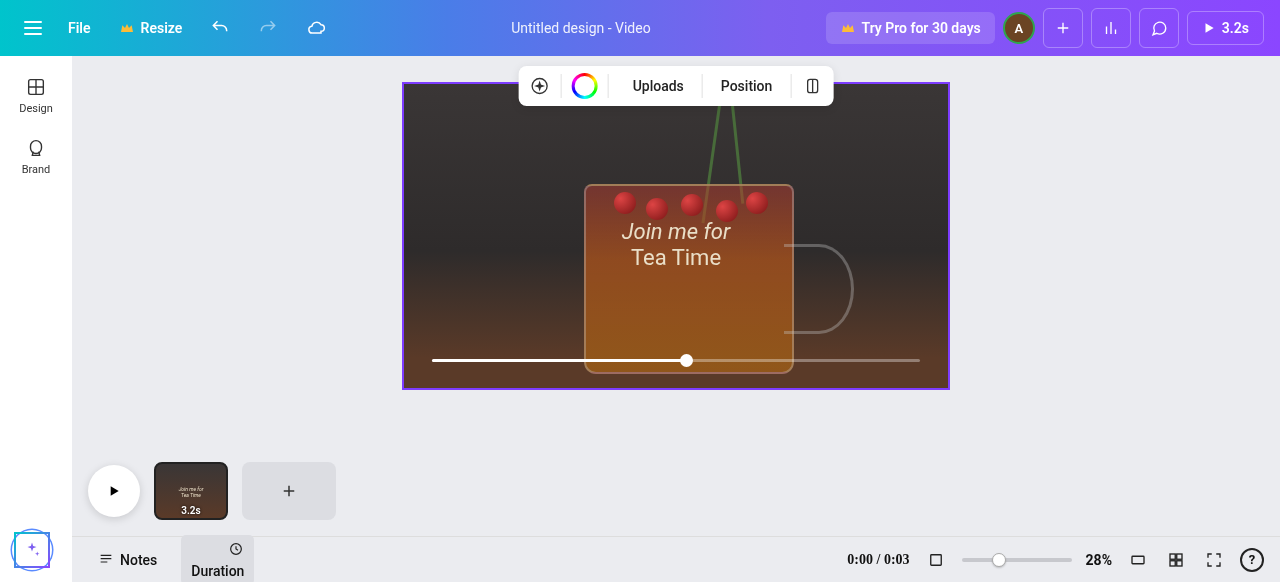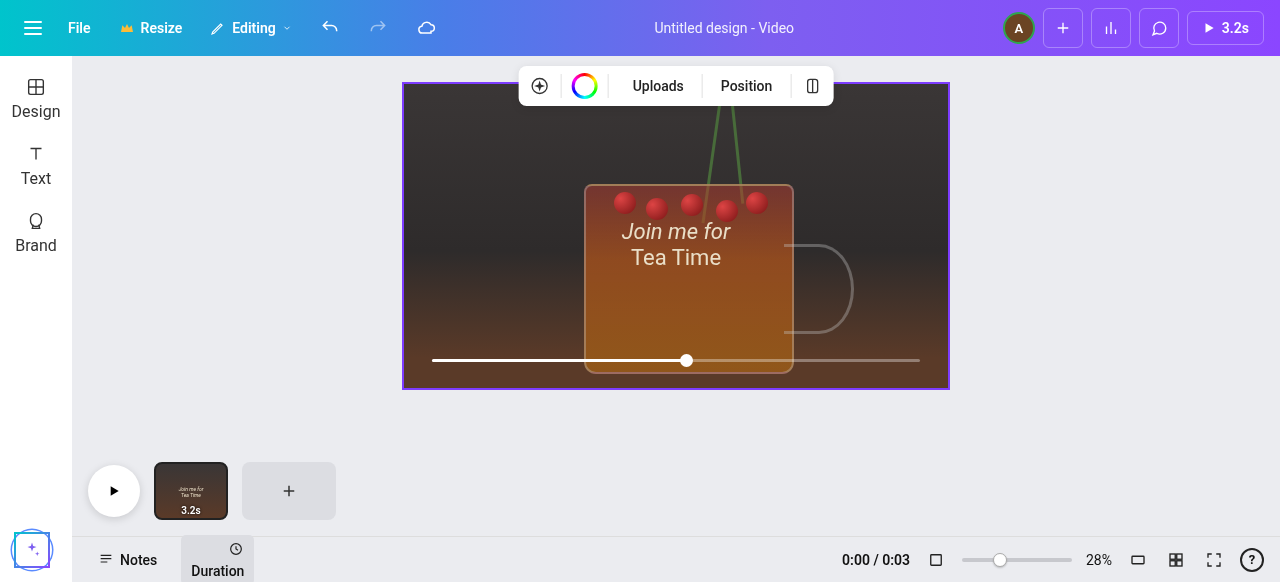--- a/index.html
+++ b/index.html
@@ -23,21 +23,21 @@
     .time-btn { border: 1px solid rgba(255,255,255,0.3); border-radius: 6px; padding: 8px 14px; display: flex; align-items: center; gap: 6px; font-weight: 600; font-size: 14px; cursor: pointer; }
     .share-btn { background: #fff; color: #222; padding: 10px 18px; border-radius: 6px; display: flex; align-items: center; gap: 8px; font-weight: 600; font-size: 14px; cursor: pointer; }
     
     
     .layout { display: flex; height: calc(100% - 56px); }
     
     
     .sidebar { width: 72px; background: #fff; display: flex; flex-direction: column; align-items: center; padding-top: 10px; gap: 2px; position: relative; }
     .sb-item { display: flex; flex-direction: column; align-items: center; gap: 4px; padding: 10px 4px; cursor: pointer; width: 100%; }
     .sb-item svg { width: 22px; height: 22px; stroke: #333; fill: none; stroke-width: 1.5; }
-    .sb-item-label { font-size: 16px; color: #333; }
+    .sb-item-label { font-size: 11px; color: #333; }
     .magic-btn { position: absolute; bottom: 14px; left: 14px; width: 36px; height: 36px; border-radius: 50%; border: 2px solid; border-image: linear-gradient(135deg, #00c4cc, #8b46ff) 1; background: #fff; display: flex; align-items: center; justify-content: center; cursor: pointer; box-shadow: 0 0 0 2px #fff, 0 0 0 3.5px #5a8bff; }
     .magic-btn svg { width: 18px; height: 18px; }
     
     
     .main { flex: 1; display: flex; flex-direction: column; background: #ebecf0; position: relative; }
     
     
     .ctx-bar { position: absolute; top: 10px; left: 50%; transform: translateX(-50%); background: #fff; border-radius: 8px; box-shadow: 0 2px 10px rgba(0,0,0,0.1); display: flex; align-items: center; padding: 6px 10px; gap: 10px; z-index: 5; }
     .ctx-sep { width: 1px; height: 24px; background: #e0e0e0; }
     .ctx-btn { display: flex; align-items: center; gap: 6px; padding: 6px 8px; border-radius: 4px; cursor: pointer; font-size: 14px; font-weight: 500; color: #222; }
@@ -72,21 +72,21 @@
     .clip-time { position: absolute; bottom: 2px; left: 50%; transform: translateX(-50%); font-size: 10px; font-weight: 600; color: #fff; text-shadow: 0 0 3px #000; }
     .add-clip { width: 94px; height: 58px; border-radius: 8px; background: #dcdde2; display: flex; align-items: center; justify-content: center; cursor: pointer; }
     .add-clip svg { width: 18px; height: 18px; stroke: #333; stroke-width: 2; }
     
     
     .bottom-bar { height: 46px; border-top: 1px solid #ddd; background: #ebecf0; display: flex; align-items: center; padding: 0 16px; gap: 14px; font-size: 14px; color: #111; }
     .bb-btn { display: flex; align-items: flex-end; gap: 6px; padding: 6px 10px; border-radius: 5px; cursor: pointer; font-weight: 500; }
     .bb-btn.active { background: #dcdde2; flex-direction: column; }
     .bb-btn svg { width: 16px; height: 16px; stroke: #222; fill: none; stroke-width: 1.8; }
     .bb-spacer { flex: 1; }
-    .bb-time { font-weight: 600; }
+    .bb-time { font-weight: 600; font-family: Liberation Serif, serif; }
     .zoom-slider { width: 110px; height: 4px; background: #c7c8cd; border-radius: 2px; position: relative; cursor: pointer; }
     .zoom-thumb { position: absolute; top: -5px; left: 28%; width: 14px; height: 14px; border-radius: 50%; background: #fff; border: 1px solid #aaa; box-shadow: 0 1px 2px rgba(0,0,0,0.2); }
     .bb-icon { width: 24px; height: 24px; display: flex; align-items: center; justify-content: center; cursor: pointer; }
     .bb-icon svg { width: 18px; height: 18px; stroke: #222; fill: none; stroke-width: 1.8; }
     .help-circle { width: 24px; height: 24px; border: 2px solid #222; border-radius: 50%; display: flex; align-items: center; justify-content: center; font-size: 13px; font-weight: 700; cursor: pointer; }
   </style>
 </head>
 <body>
 
 <div class="top-bar">
@@ -97,47 +97,44 @@
   </div>
   <div class="tb-btn">
     <span>File</span>
   </div>
   <div class="tb-btn">
     <svg class="crown-icon" viewBox="0 0 24 24" fill="#fdbc39">
         <path d="M3 18h18l-2-10-4 4-3-6-3 6-4-4z"></path>
       </svg>
     <span>Resize</span>
   </div>
-  <div class="tb-btn">
-    <svg viewBox="0 0 24 24" stroke="#fff" fill="none" stroke-width="1.8" width="16" height="16">
-        <path d="M3 21l3-1 12-12-2-2L4 18z"></path>
-      </svg>
-    <span>Editing</span>
-    <svg class="chevron-down" viewBox="0 0 24 24" stroke="#fff" fill="none" stroke-width="2">
-        <path d="M6 9l6 6 6-6"></path>
-      </svg>
-  </div>
   <div class="tb-icon-btn">
     <svg viewBox="0 0 24 24">
         <path d="M9 14L4 9l5-5M4 9h10a6 6 0 016 6v1"></path>
       </svg>
   </div>
   <div class="tb-icon-btn" style="opacity:0.5">
     <svg viewBox="0 0 24 24">
         <path d="M15 14l5-5-5-5M20 9H10a6 6 0 00-6 6v1"></path>
       </svg>
   </div>
   <div class="tb-icon-btn">
     <svg viewBox="0 0 24 24">
         <path d="M18 16a4 4 0 000-8 6 6 0 00-11 2 4 4 0 001 8h10z"></path>
       </svg>
   </div>
   <div class="spacer"></div>
   <input class="title-input" readonly="" value="Untitled design - Video" style="">
   <div class="spacer"></div>
+  <div class="try-pro">
+    <svg class="crown-icon" viewBox="0 0 24 24" fill="#fdbc39">
+        <path d="M3 18h18l-2-10-4 4-3-6-3 6-4-4z"></path>
+      </svg>
+    <span>Try Pro for 30 days</span>
+  </div>
   <div class="avatar">
     <span>A</span>
   </div>
   <div class="tb-right-icon">
     <svg viewBox="0 0 24 24">
         <path d="M12 5v14M5 12h14"></path>
       </svg>
   </div>
   <div class="tb-right-icon">
     <svg viewBox="0 0 24 24">
@@ -159,26 +156,20 @@
 
 <div class="layout">
 
   <div class="sidebar">
     <div class="sb-item">
       <svg viewBox="0 0 24 24">
           <rect x="4" y="4" width="16" height="16" rx="2"></rect>
           <path d="M12 4v16M4 12h16"></path>
         </svg>
       <span class="sb-item-label">Design</span>
-    </div>
-    <div class="sb-item">
-      <svg viewBox="0 0 24 24">
-          <path d="M6 6h12M12 6v12"></path>
-        </svg>
-      <span class="sb-item-label">Text</span>
     </div>
     <div class="sb-item">
       <svg viewBox="0 0 24 24">
           <path d="M6 10a6 6 0 0112 0v2a6 6 0 01-12 0z"></path>
           <path d="M9 16l-1 4h8l-1-4"></path>
         </svg>
       <span class="sb-item-label">Brand</span>
     </div>
     <div class="magic-btn">
       <svg viewBox="0 0 24 24">
@@ -283,21 +274,21 @@
       <div class="bb-spacer"></div>
       <div class="bb-time">0:00 / 0:03</div>
       <div class="bb-icon">
         <svg viewBox="0 0 24 24">
             <rect x="5" y="5" width="14" height="14" rx="1"></rect>
           </svg>
       </div>
       <div class="zoom-slider">
         <div class="zoom-thumb"></div>
       </div>
-      <span style="font-weight:400">28%</span>
+      <span style="font-weight:700">28%</span>
       <div class="bb-icon">
         <svg viewBox="0 0 24 24">
             <rect x="4" y="7" width="16" height="10" rx="1"></rect>
           </svg>
       </div>
       <div class="bb-icon">
         <svg viewBox="0 0 24 24">
             <rect x="4" y="4" width="7" height="7"></rect>
             <rect x="13" y="4" width="7" height="7"></rect>
             <rect x="4" y="13" width="7" height="7"></rect>

